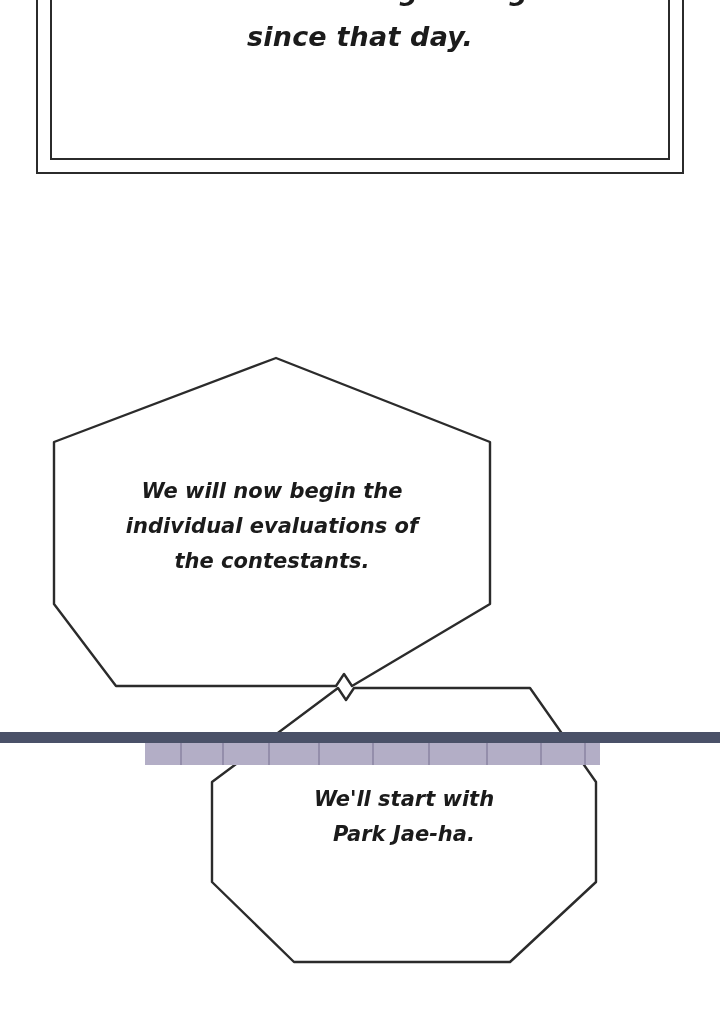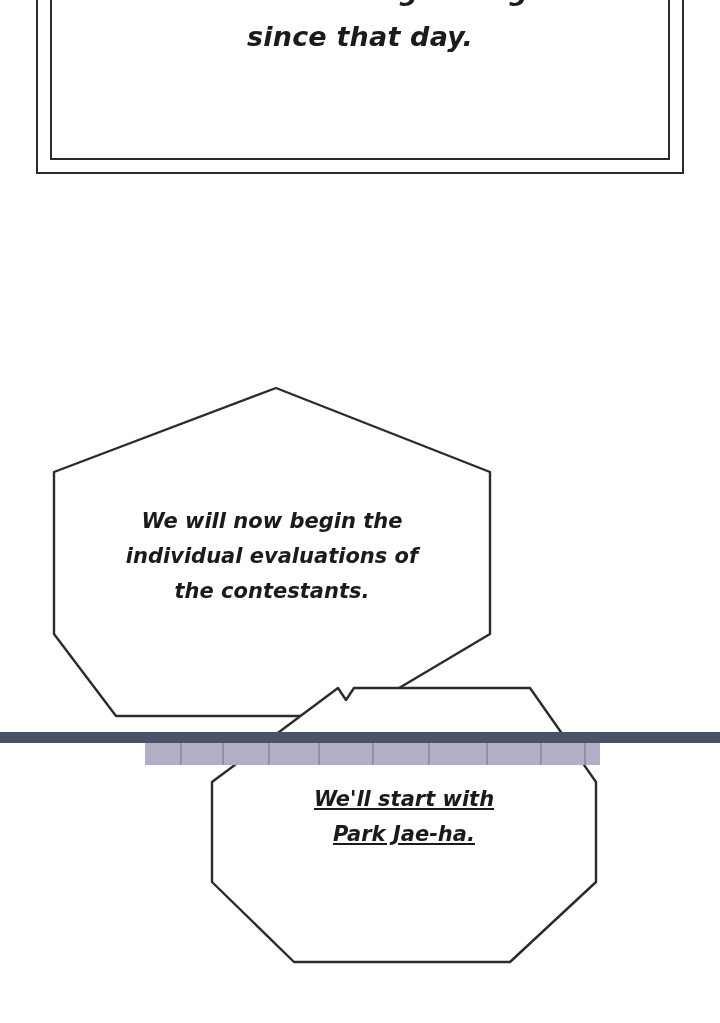--- a/index.html
+++ b/index.html
@@ -83,37 +83,36 @@
     font-size: 21px;
     font-style: italic;
     font-weight: 700;
     line-height: 35px;
     color: #1b1b1b;
     white-space: pre-line;
   }
 
   #hex-top {
     left: 52px;
-    top: 386px;
+    top: 356px;
     width: 440px;
     height: 332px;
   }
   #hex-top .htext {
     top: 118px;
   }
 
   #hex-bottom {
     left: 210px;
     top: 686px;
     width: 388px;
     height: 278px;
   }
   #hex-bottom .htext {
     top: 96px;
-    text-decoration: underline;
   }
 
   
   .bottom-strip {
     position: absolute;
     left: 0;
     bottom: 0;
     width: 720px;
     height: 33px;
   }

